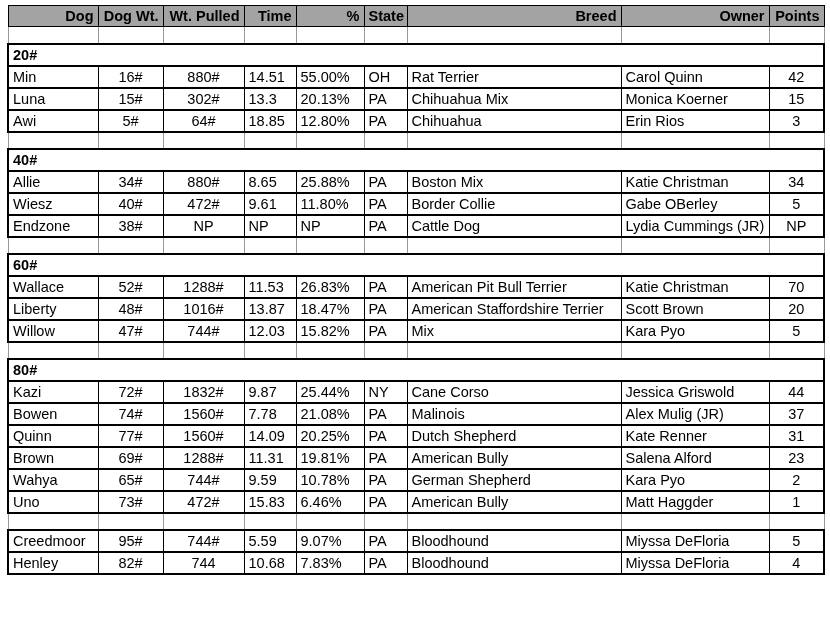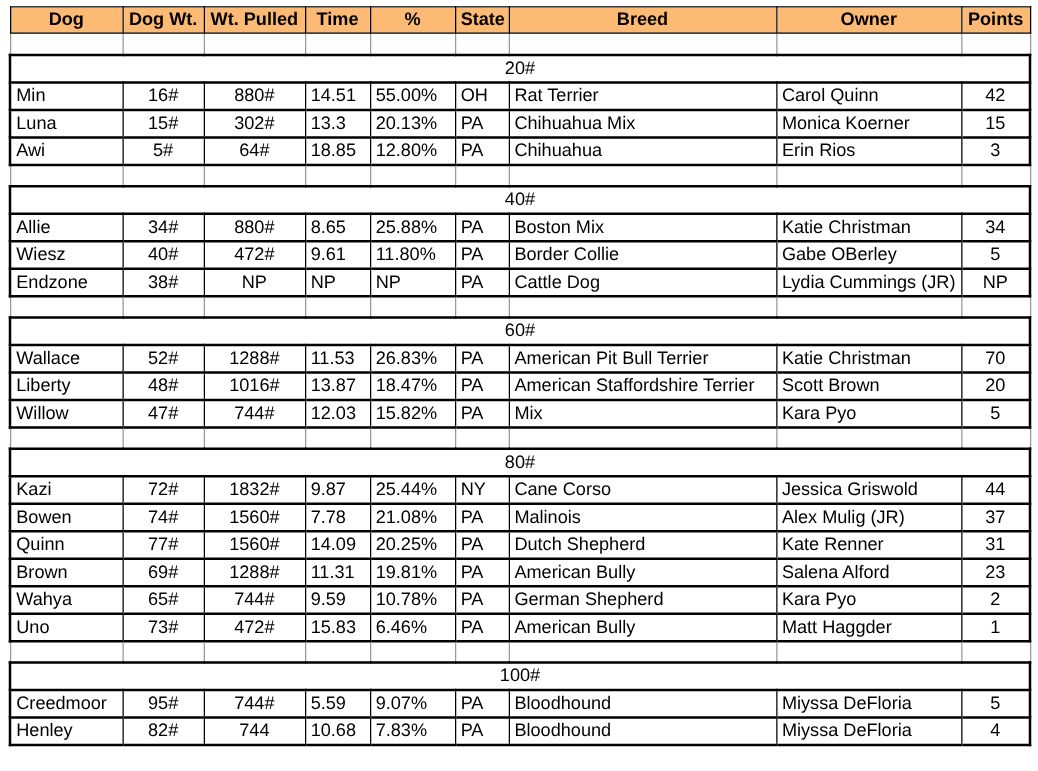--- a/index.html
+++ b/index.html
@@ -24,36 +24,36 @@
     height: 20px;
     line-height: 20px;
     white-space: nowrap;
     overflow: hidden;
     box-sizing: border-box;
   }
   
   tr.head th {
     border: 1px solid #000000;
     font-weight: bold;
-    text-align: center;
-    background: #fdba74;
+    text-align: right;
+    background: #a3a3a3;
   }
   
   tr.sep td {
     height: 17px;
     border-left: 1px solid #999999;
     border-right: 1px solid #999999;
     border-top: none;
     border-bottom: none;
   }
   
   tr.section td {
     border: 2px solid #000000;
-    font-weight: normal;
-    text-align: center;
+    font-weight: bold;
+    text-align: left;
   }
   
   tr.data td {
     border-left: 1px solid #000000;
     border-right: 1px solid #000000;
     border-top: 2px solid #000000;
     border-bottom: 2px solid #000000;
   }
   tr.data td:first-child { border-left: 2px solid #000000; }
   tr.data td:last-child  { border-right: 2px solid #000000; }
@@ -315,23 +315,20 @@
           <td></td>
           <td></td>
           <td></td>
           <td></td>
           <td></td>
           <td></td>
           <td></td>
           <td></td>
           <td></td>
         </tr>
-        <tr class="section">
-          <td colspan="9">100#</td>
-        </tr>
         <tr class="data">
           <td class="al-l">Creedmoor</td>
           <td class="al-c">95#</td>
           <td class="al-c">744#</td>
           <td class="al-l">5.59</td>
           <td class="al-l">9.07%</td>
           <td class="al-l">PA</td>
           <td class="al-l">Bloodhound</td>
           <td class="al-l">Miyssa DeFloria</td>
           <td class="al-c">5</td>

